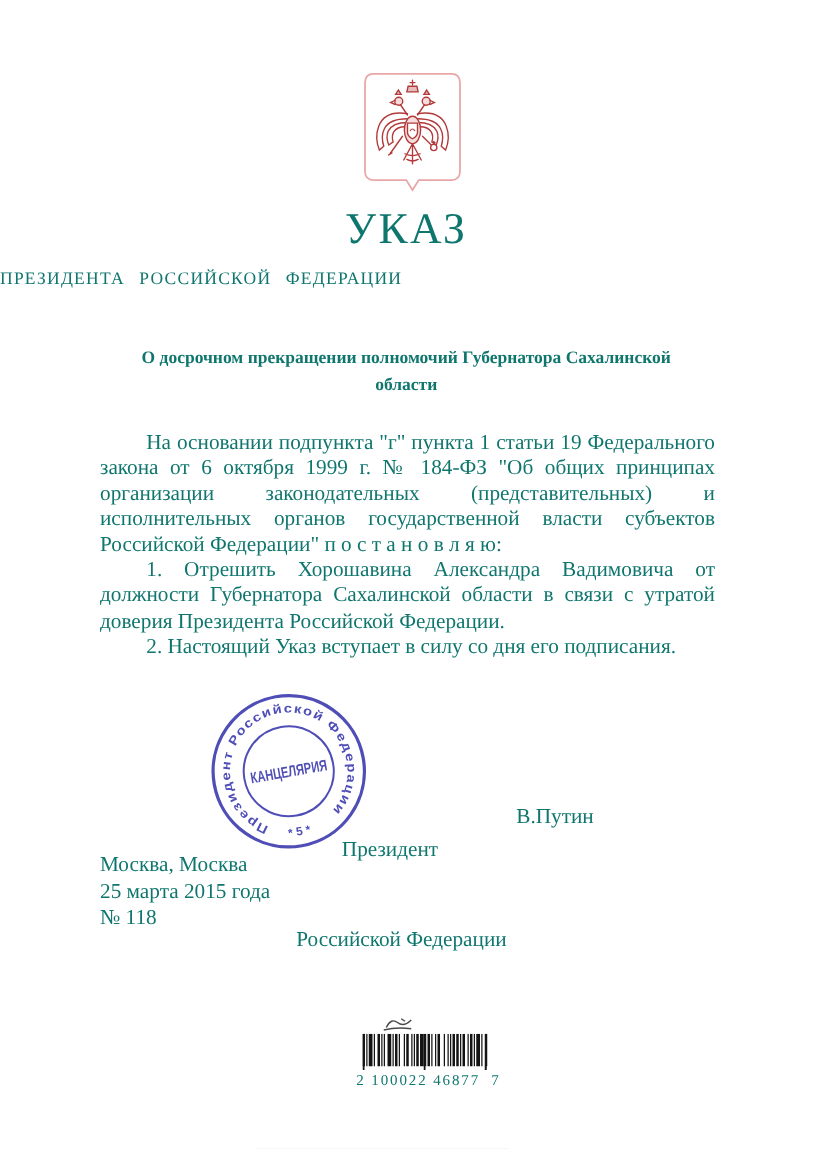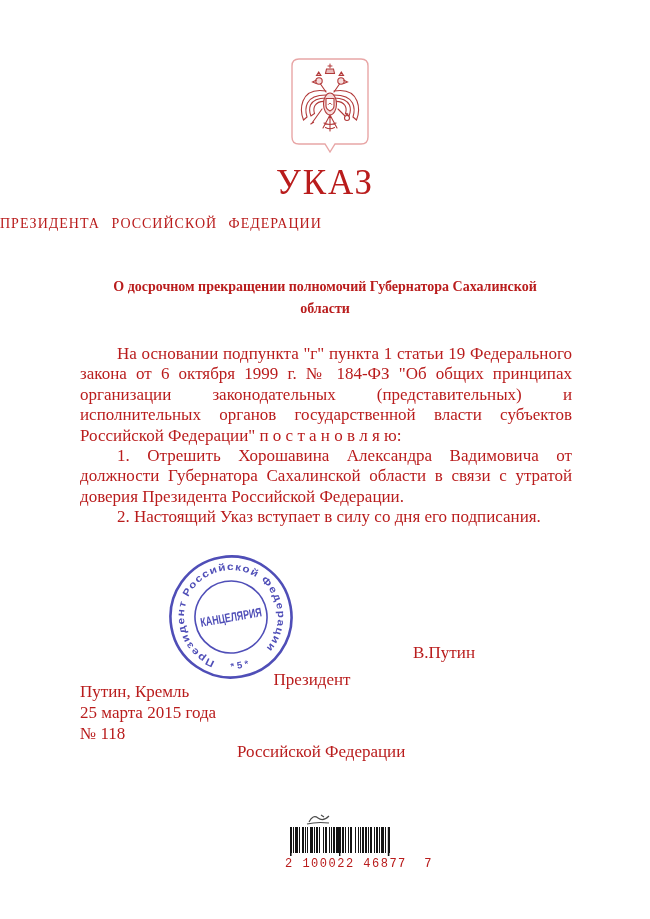--- a/index.html
+++ b/index.html
@@ -1,19 +1,19 @@
 <!DOCTYPE html>
 <html><head>
 <meta charset="utf-8">
 <style>
   html,body { margin:0; padding:0; background:#e9e9e9; }
   #page {
     position:relative; width:650px; height:919px; margin:0 auto;
     background:#ffffff; overflow:hidden;
-    font-family:"Liberation Serif", serif; color:#b91c1c;
+    font-family:"Liberation Serif", serif; color:#0f766e;
   }
   .crest { position:absolute; left:288px; top:56px; }
   .title {
     position:absolute; top:163px; left:0; width:100%; text-align:center;
     font-size:35px; letter-spacing:2px; font-weight:normal;
   }
   .subtitle {
     position:absolute; top:216px; left:0; width:100%; text-align:left;
     font-size:14px; letter-spacing:1px; word-spacing:7px; white-space:nowrap;
   }
@@ -31,21 +31,21 @@
     position:absolute; left:237px; top:620px; width:150px; text-align:center;
     font-size:17px; line-height:23.5px;
   }
   .sig-block div { white-space:nowrap;margin-top:48px; }
   .sig-name { position:absolute; left:413px; top:643px; font-size:17px; }
   .footer-block { position:absolute; left:80px; top:681px; font-size:17px; line-height:21.2px; }
   .barcode-wrap { position:absolute; left:285px; top:827px; width:110px; text-align:center; }
   .barcode-wrap svg { display:block; margin:0 auto; }
   .barcode-digits {
     font-size:12px; letter-spacing:1.5px; white-space:pre; margin-top:1px;
-    font-family:Liberation Mono, monospace;
+    font-family:Liberation Serif, serif;
   }
   .smudge { position:absolute; left:303px; top:811px; }
 </style>
 </head>
 <body>
 
 <div id="page">
 
   <svg class="crest" width="84" height="100" viewBox="0 0 84 100">
     <path d="M11 3 H73 Q80 3 80 10 V81 Q80 88 73 88 H47 L42 96 L37 88 H11 Q4 88 4 81 V10 Q4 3 11 3 Z" fill="#ffffff" stroke="#e8a6a6" stroke-width="1.4"></path>
@@ -96,21 +96,21 @@
     </g>
   </svg>
 
   <div class="sig-block">
     <div>Президент</div>
     <div>Российской Федерации</div>
   </div>
   <div class="sig-name">В.Путин</div>
 
   <div class="footer-block">
-    <div>Путин, Кремль</div>
+    <div>Москва, Москва</div>
     <div>25 марта 2015 года</div>
     <div>№ 118</div>
   </div>
 
   <svg class="smudge" width="34" height="16" viewBox="0 0 34 16">
     <path d="M6 11 Q10 3 15 7 T 26 5 M4 13 Q14 10.5 26 12 M18 4 l3 2" stroke="#4a4a4a" stroke-width="1.1" fill="none"></path>
   </svg>
 
   <div class="barcode-wrap">
     <svg width="100" height="29" viewBox="0 0 100 29">

